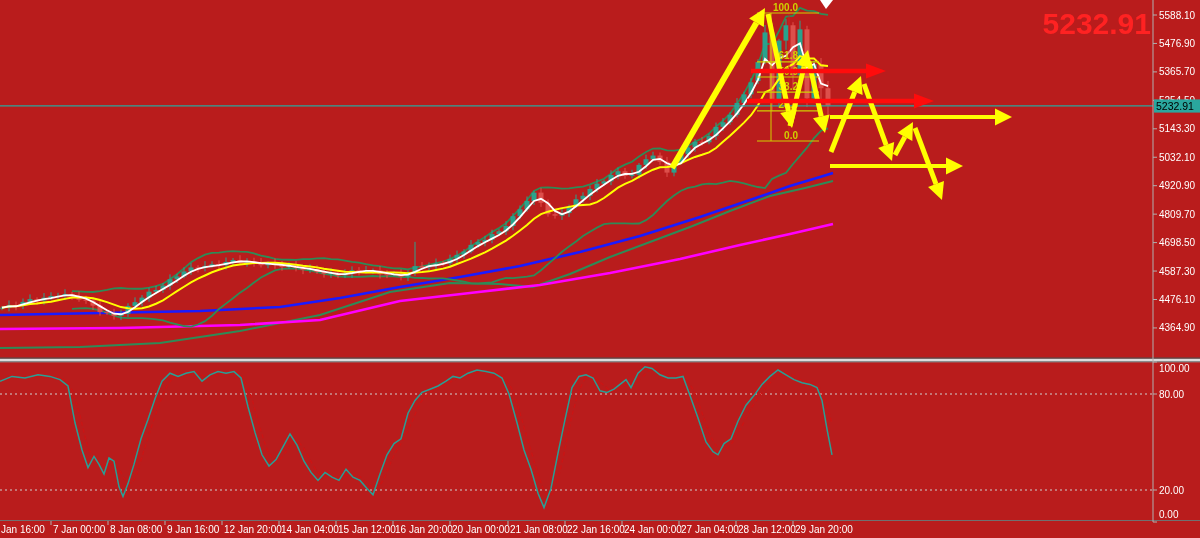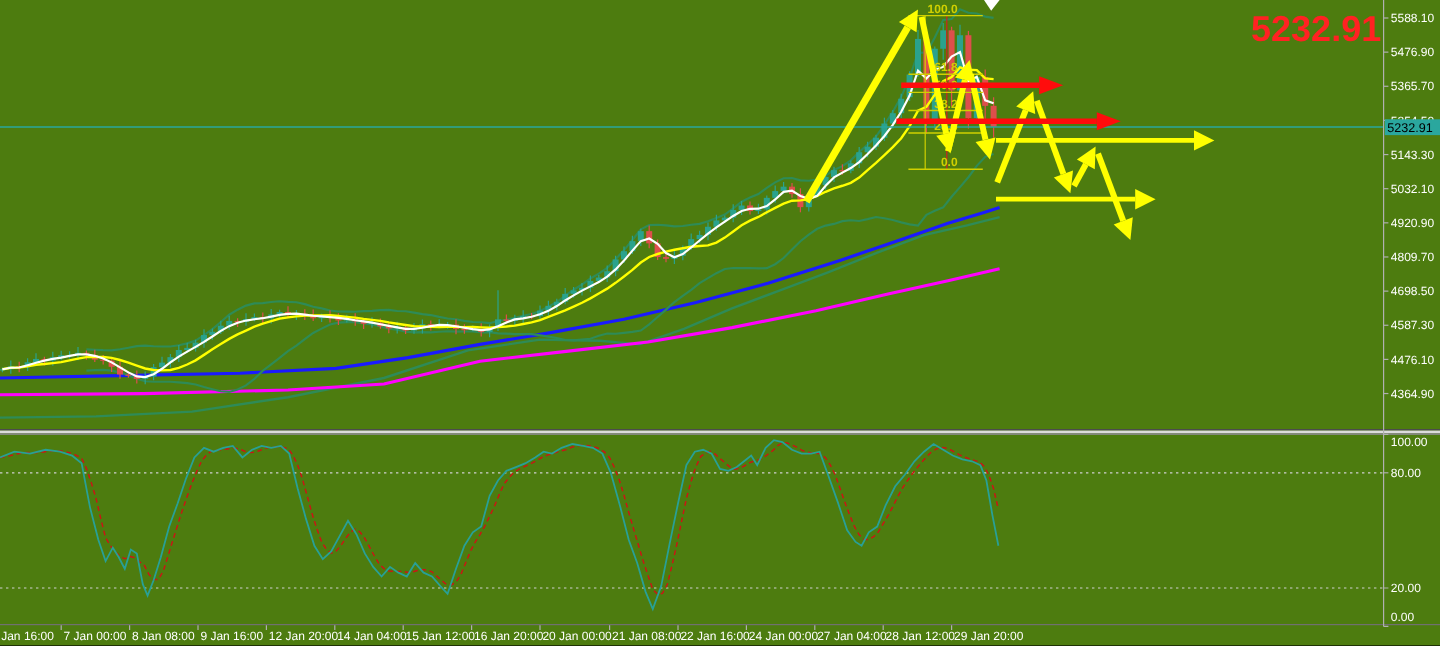--- a/index.html
+++ b/index.html
@@ -1,16 +1,16 @@
 <!DOCTYPE html>
 <html><head>
 <meta charset="utf-8">
 <style>
   html,body{margin:0;padding:0;background:#000;}
-  .screen{position:relative;width:1200px;height:538px;background:#4d7c0f;overflow:hidden;
+  .screen{position:relative;width:1200px;height:538px;background:#b91c1c;overflow:hidden;
           font-family:"Liberation Sans",sans-serif;}
   svg text{font-family:"Liberation Sans",sans-serif;}
 </style>
 </head>
 <body>
 
 <div class="screen">
   <svg id="chart" width="1200" height="538" viewBox="0 0 1200 538">
     <g id="layer-dynamic">
         <defs>

